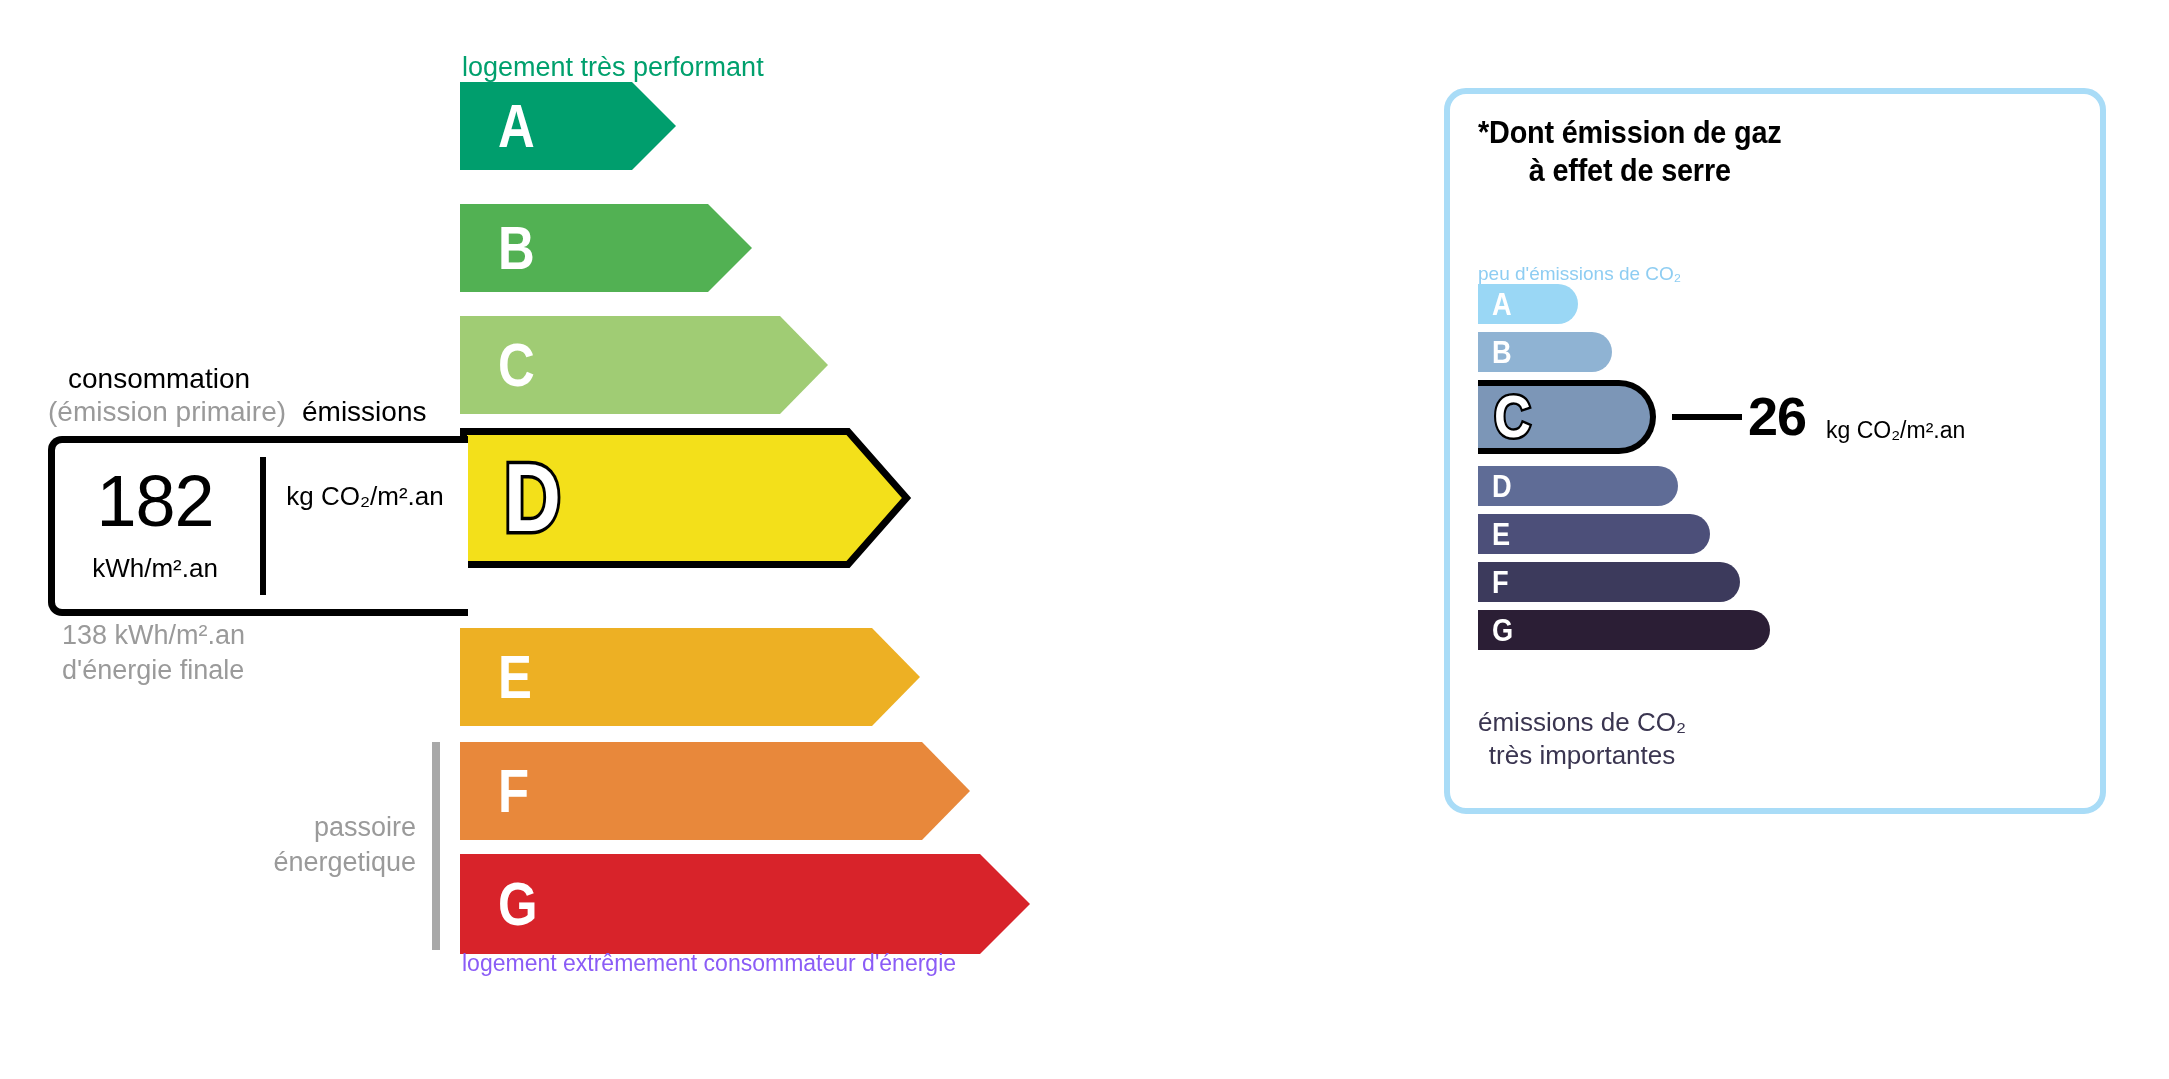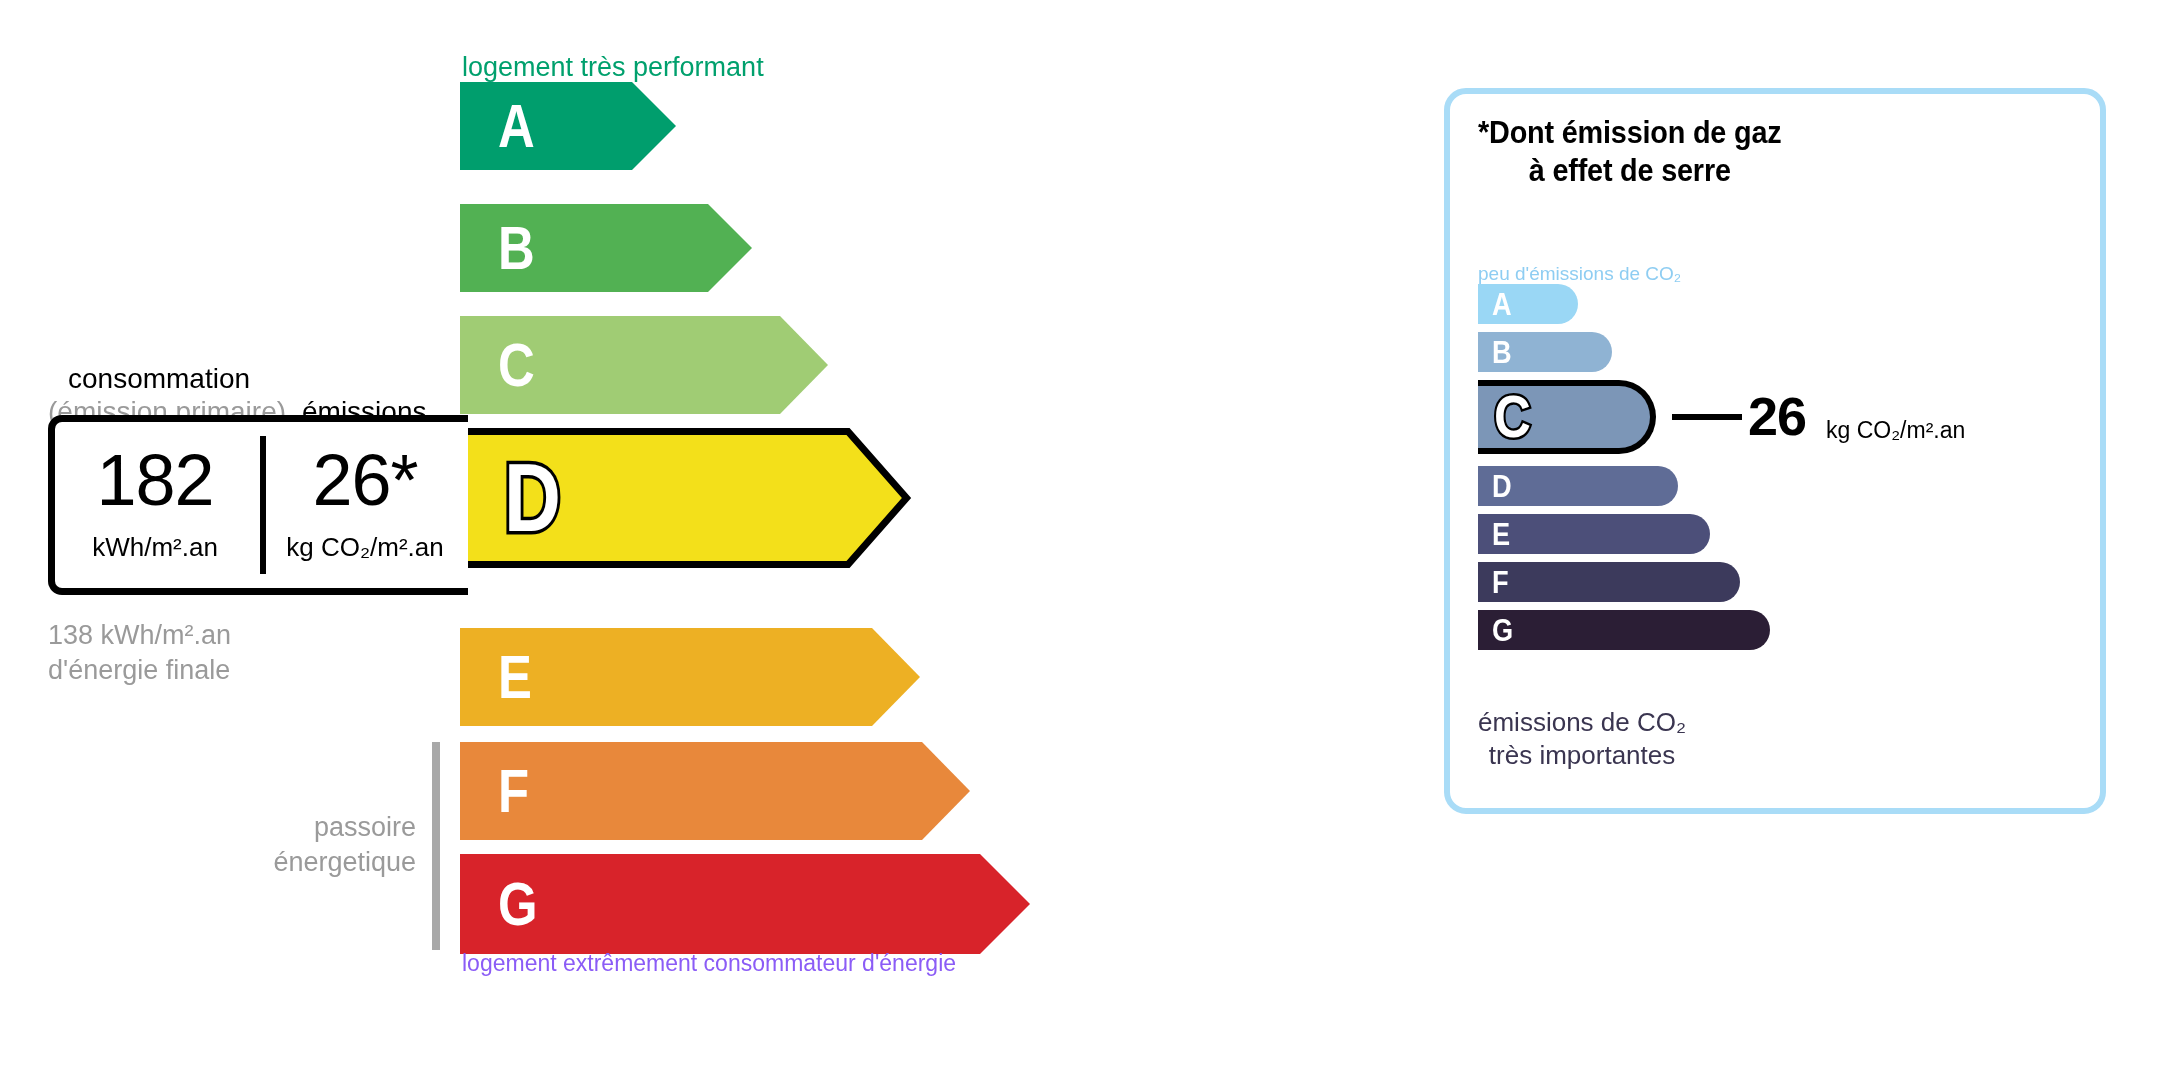--- a/index.html
+++ b/index.html
@@ -73,21 +73,21 @@
     left: 44px;
     color: #ffffff;
     -webkit-text-stroke: 7px #000;
     paint-order: stroke fill;
   }
 
   
   #value-box {
     position: absolute;
     left: 48px;
-    top: 415px;
+    top: 436px;
     width: 420px;
     height: 180px;
     background: #ffffff;
     border: 7px solid #000000;
     border-right: none;
     border-radius: 14px 0 0 14px;
     box-sizing: border-box;
     z-index: 7;
   }
   #value-box .divider {
@@ -140,21 +140,21 @@
     position: absolute;
     left: 302px;
     top: 396px;
     font-size: 28px;
     color: #000;
     white-space: nowrap;
   }
 
   .label-finale {
     position: absolute;
-    left: 48px;
+    left: 62px;
     top: 618px;
     font-size: 27px;
     line-height: 1.3;
     color: #9a9a9a;
     white-space: nowrap;
   }
 
   
   #passoire-bracket {
     position: absolute;
@@ -326,21 +326,20 @@
       <div class="band-letter"><span class="band-letter-inner">G</span></div>
     </div>
 
   <div id="value-box">
     <div class="divider"></div>
     <div class="value-cell left">
       <div class="value-num">182</div>
       <div class="value-unit">kWh/m².an</div>
     </div>
     <div class="value-cell right">
-      <div class="value-num">26*</div>
       <div class="value-unit">kg CO₂/m².an</div>
     </div>
   </div>
 
   <div class="label-consommation">consommation</div>
   <div class="label-energie-primaire">(émission primaire)</div>
   <div class="label-emissions">émissions</div>
 
   <div class="label-finale">
     <div>138 kWh/m².an</div>

